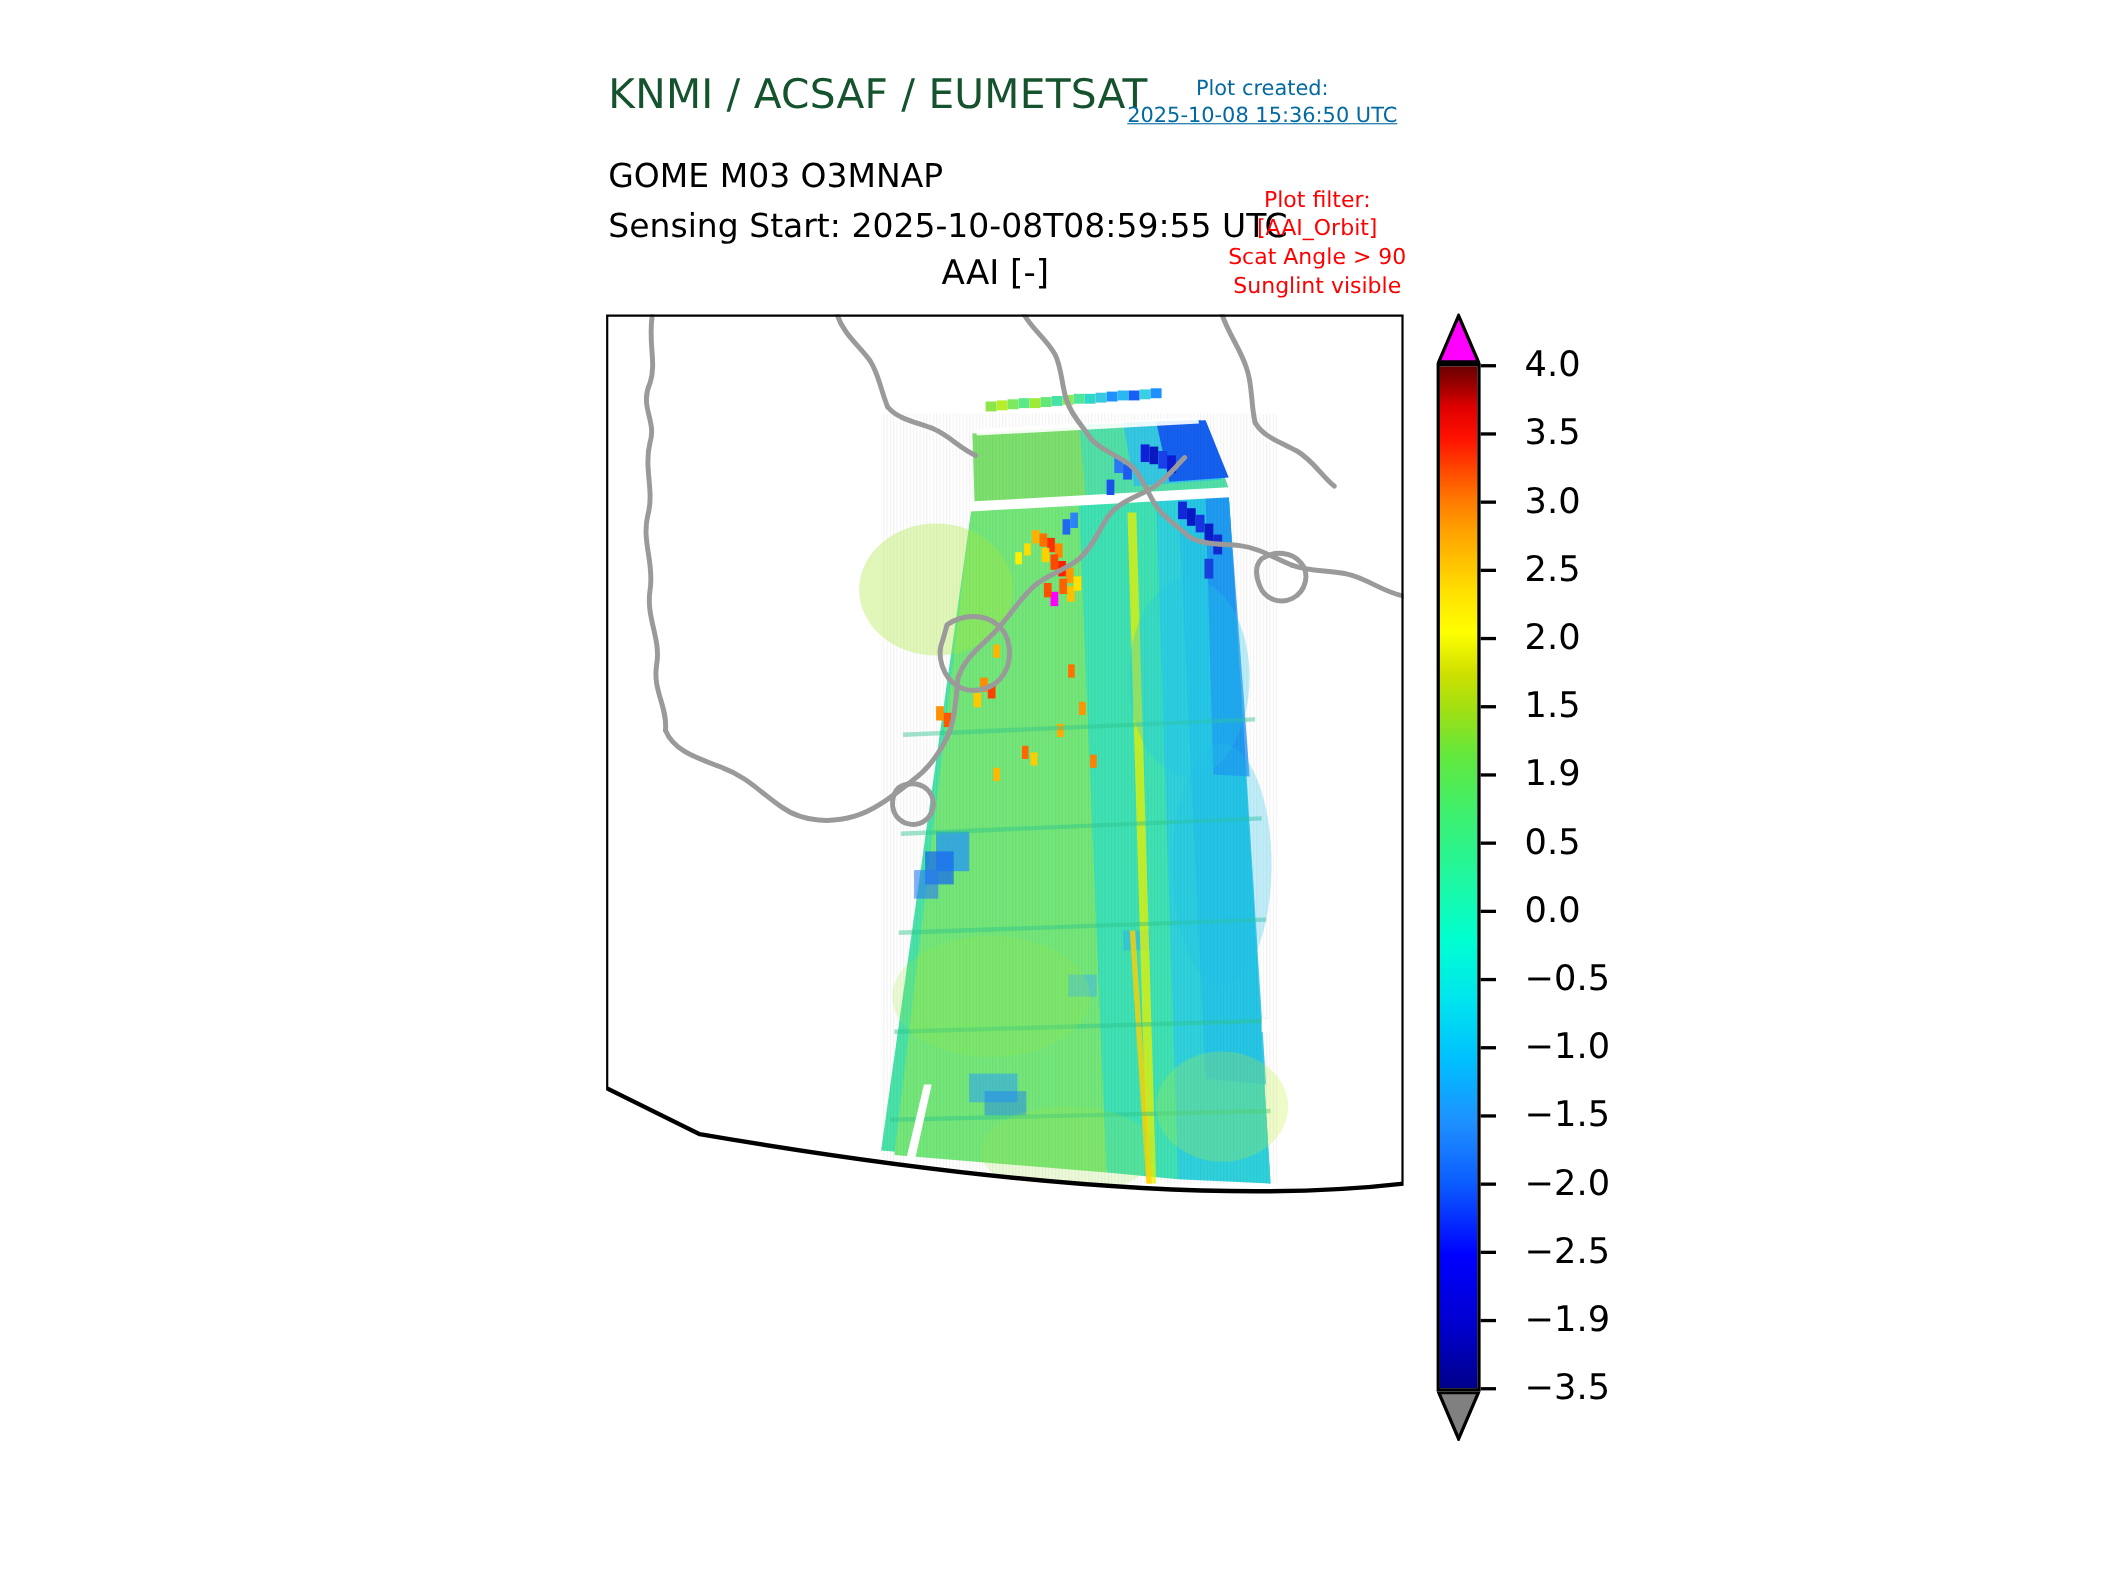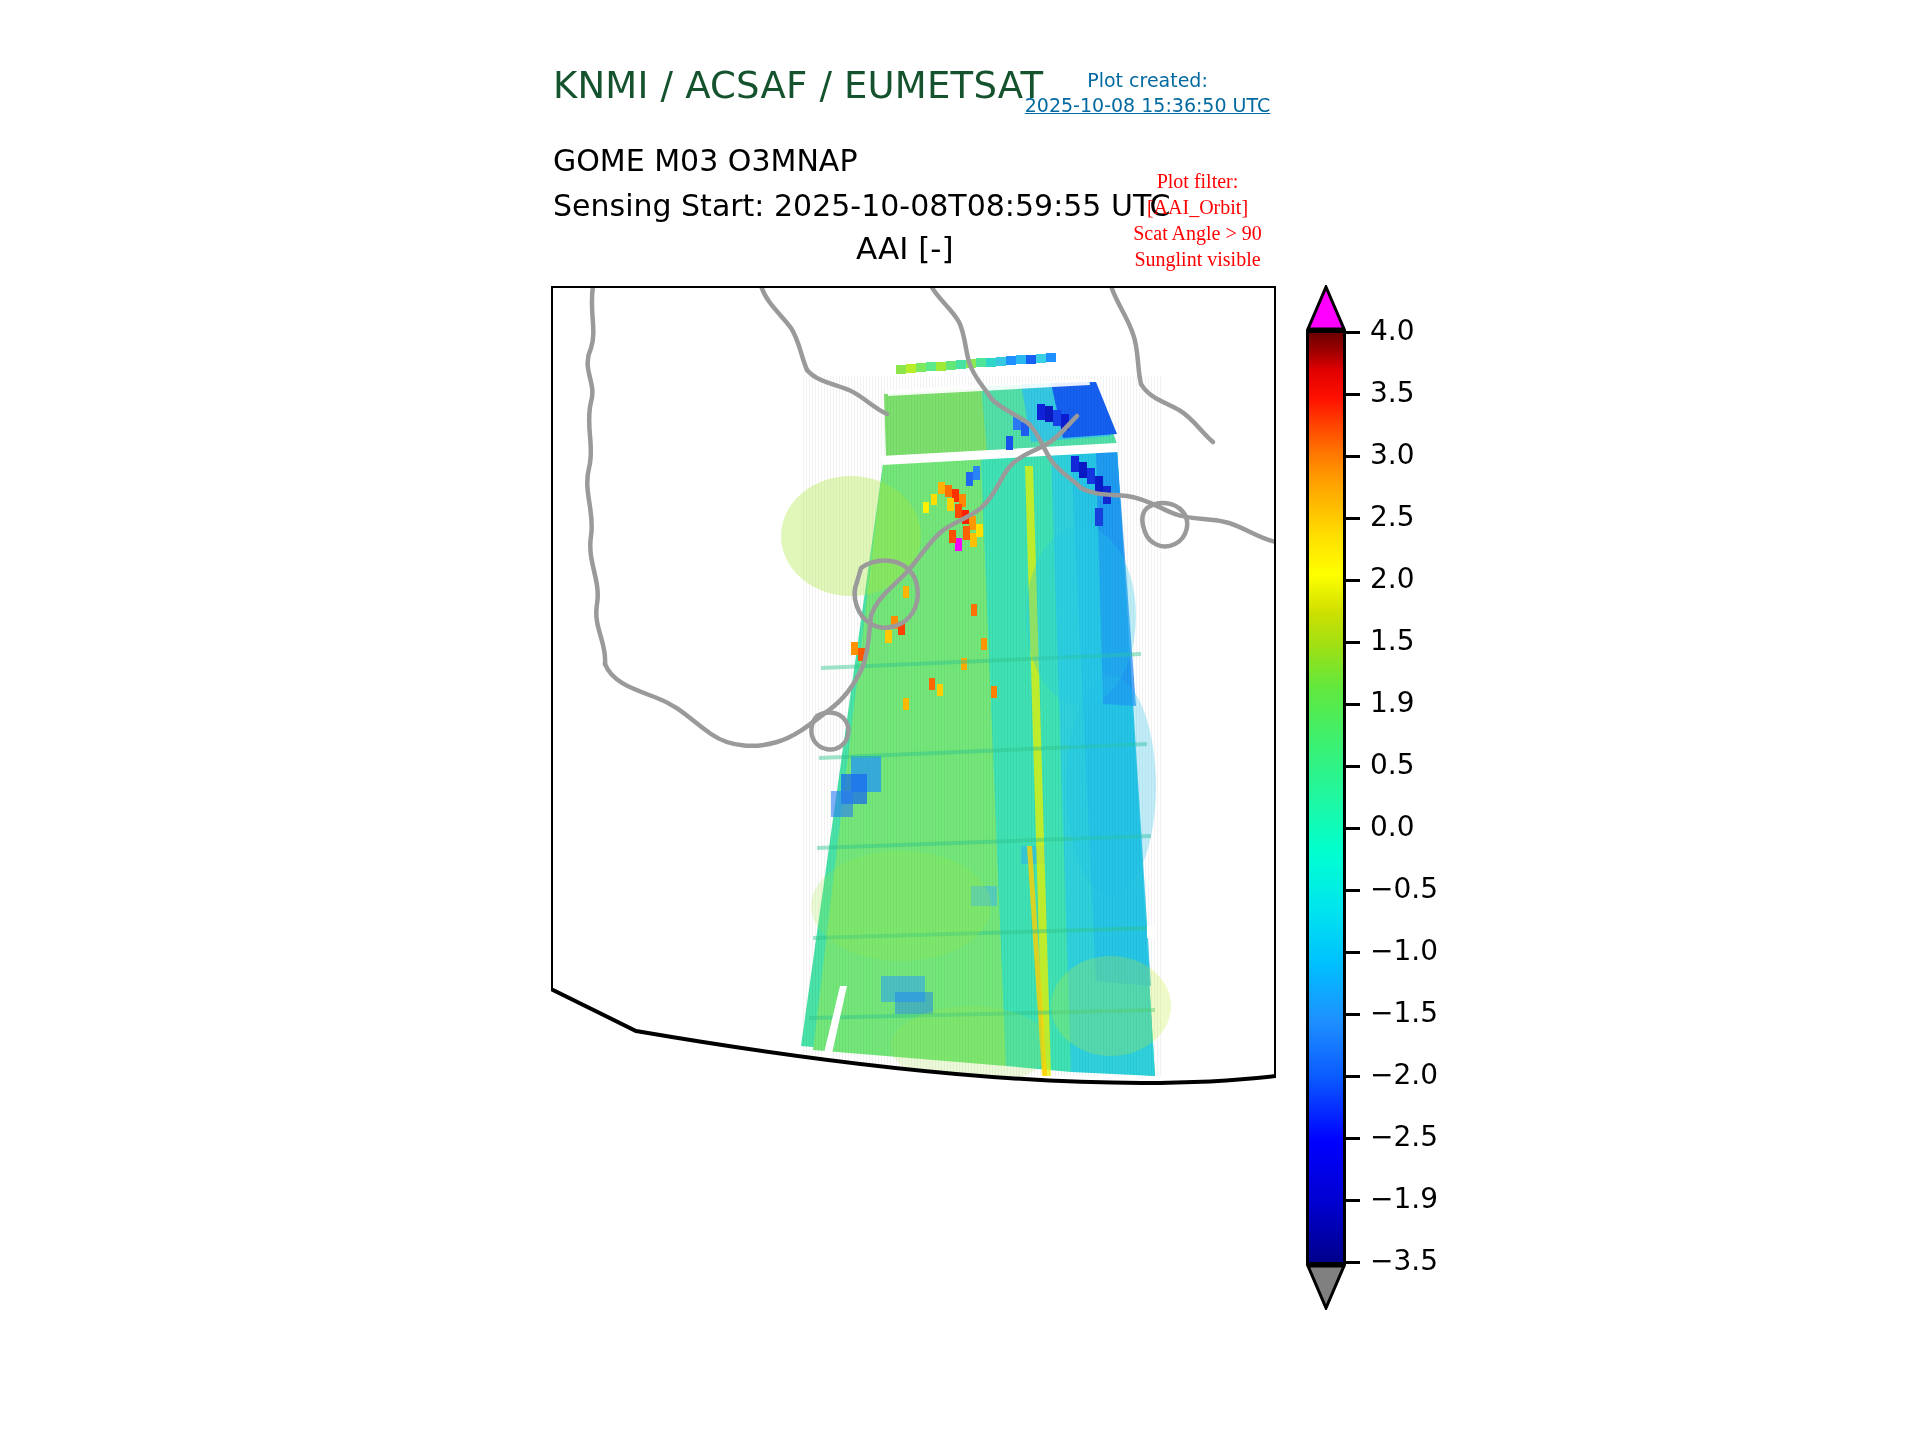--- a/index.html
+++ b/index.html
@@ -13,21 +13,21 @@
                  font-size:19px;line-height:25px;color:#0369a1;}
   #created-label{display:block;}
   #created-time{display:block;white-space:nowrap;text-decoration:underline;}
 
   #product-title{position:absolute;left:553px;top:143px;font-size:30px;white-space:nowrap;}
   #sensing-start{position:absolute;left:553px;top:188px;font-size:30px;white-space:nowrap;}
   #quantity-title{position:absolute;left:856px;top:230px;font-size:31px;white-space:nowrap;}
 
   #filter-block{position:absolute;left:1055px;top:168px;width:285px;text-align:center;
                 font-size:20px;line-height:26px;color:#ff0000;}
-  #filter-block span{display:block;white-space:nowrap;font-family:Liberation Serif, serif;}
+  #filter-block span{display:block;white-space:nowrap;}
 
   
   #map-area{position:absolute;left:551px;top:286px;width:725px;height:816px;}
   #map-frame{position:absolute;inset:0;}
   #map-frame svg{display:block;}
 
   
   #colorbar-area{position:absolute;left:1298px;top:285px;width:320px;height:1030px;}
   #cbar-wrap{position:absolute;left:0;top:0;}
   #cbar-body{position:absolute;left:8px;top:45px;width:40px;height:935px;
@@ -53,21 +53,21 @@
                #FF7800 87%,
                #FF4500 90%,
                #FF1000 93%,
                #E00000 96%,
                #A00000 98%,
                #6B0000 100%);}
   .cbar-arrow{position:absolute;left:8px;width:40px;height:45px;}
   #cbar-arrow-top{top:0px;}
   #cbar-arrow-bot{top:980px;}
   .cbar-tick{position:absolute;left:48px;width:14px;height:3px;background:#000;}
-  .cbar-label{position:absolute;left:72px;font-size:28px;line-height:32px;
+  .cbar-label{position:absolute;left:88px;font-size:32px;line-height:32px;
               white-space:nowrap;transform:translateY(-50%);}
 </style>
 </head>
 <body>
 
 <div id="org-title">KNMI / ACSAF / EUMETSAT</div>
 
 <div id="created-block">
   <span id="created-label">Plot created:</span>
   <span id="created-time">2025-10-08 15:36:50 UTC</span>

